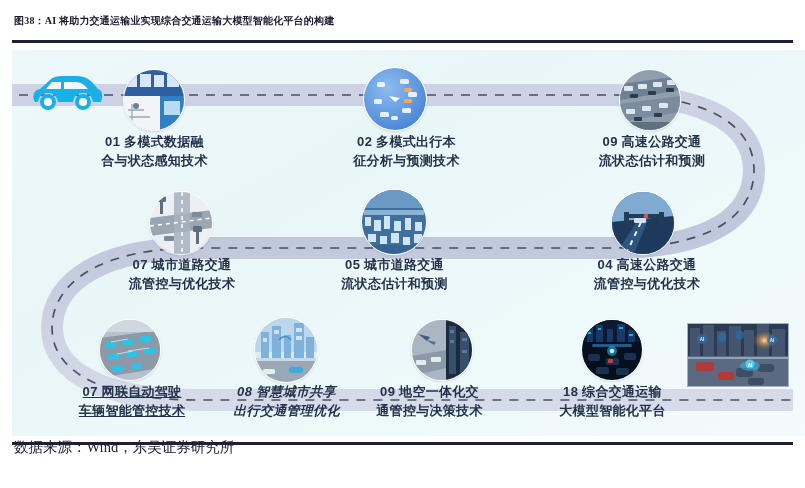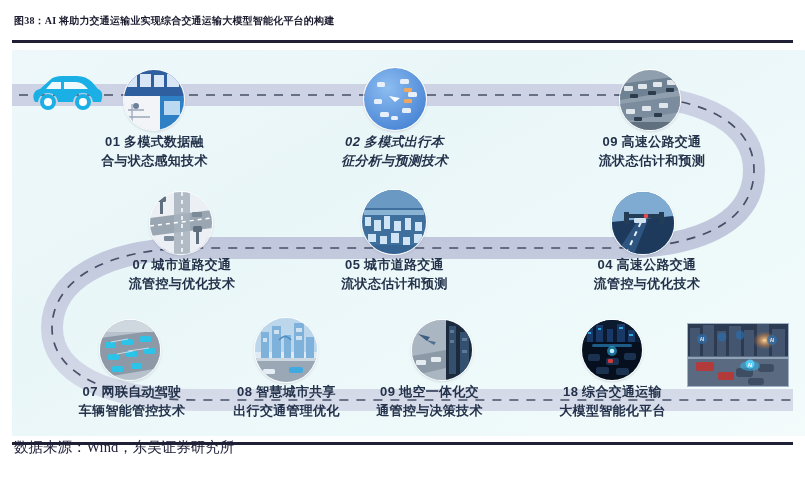--- a/index.html
+++ b/index.html
@@ -199,21 +199,21 @@
         <rect x="16" y="44" width="9" height="5" rx="1.5"></rect>
         <rect x="27" y="48" width="7" height="4" rx="1.5"></rect>
       </g>
       <g fill="#f0a860">
         <rect x="40" y="20" width="8" height="4" rx="1.3"></rect>
         <rect x="40" y="31" width="8" height="4" rx="1.3"></rect>
       </g>
       <path d="M25 28 L36 30 L31 34 Z" fill="#ffffff"></path>
     </svg>
   </div>
-  <div class="caption" style="left:290px; top:82px; width:185px;font-style:italic;">02 多模式出行本
+  <div class="caption" style="left:302px; top:82px; width:185px;">02 多模式出行本
 征分析与预测技术</div>
 
   <div class="node" style="left:608px; top:20px; width:60px; height:60px;">
     <svg class="art" viewBox="0 0 60 60" xmlns="http://www.w3.org/2000/svg">
       <rect width="60" height="60" fill="#8f9fae"></rect>
       <path d="M0 14 L60 6 L60 20 L0 30 Z" fill="#6f8294"></path>
       <path d="M0 34 L60 26 L60 42 L0 52 Z" fill="#7a8c9e"></path>
       <g fill="#dfe6ec">
         <rect x="4" y="16" width="9" height="5" rx="1"></rect>
           <rect x="18" y="14" width="9" height="5" rx="1"></rect>
@@ -324,21 +324,21 @@
           <rect x="44" y="28" width="11" height="6" rx="1.5"></rect>
         <rect x="12" y="46" width="11" height="6" rx="1.5"></rect>
           <rect x="31" y="43" width="11" height="6" rx="1.5"></rect>
       </g>
       <g stroke="#d8e9f2" stroke-width="1" opacity="0.8">
         <path d="M11 22 L28 19 M28 31 L49 28 M17 34 L33 31"></path>
       </g>
       <rect x="0" y="0" width="60" height="12" fill="#cfd7df"></rect>
     </svg>
   </div>
-  <div class="caption" style="left:25px; top:332px; width:190px;">07 网联自动驾驶
+  <div class="caption" style="left:25px; top:332px; width:190px;text-decoration:underline;">07 网联自动驾驶
 车辆智能管控技术</div>
 
   <div class="node" style="left:243px; top:268px; width:62px; height:64px;">
     <svg class="art" viewBox="0 0 62 64" xmlns="http://www.w3.org/2000/svg">
       <rect width="62" height="64" fill="#dfeaf4"></rect>
       <rect x="0" y="0" width="62" height="34" fill="#bcd6ec"></rect>
       <g fill="#7fb2da">
         <rect x="6" y="14" width="8" height="26"></rect>
           <rect x="17" y="8" width="9" height="32"></rect>
         <rect x="29" y="17" width="7" height="23"></rect>
@@ -355,21 +355,21 @@
       <rect x="0" y="40" width="62" height="3" fill="#cdd8e2"></rect>
       <g fill="#3fa9e0">
           <rect x="34" y="49" width="14" height="6" rx="2"></rect>
         </g>
       <g fill="#e6eef5">
           <rect x="8" y="51" width="12" height="5" rx="1.6"></rect>
         </g>
       <path d="M24 22 q6 -7 12 0" stroke="#4f8fc2" stroke-width="1.6" fill="none"></path>
     </svg>
   </div>
-  <div class="caption" style="left:182px; top:332px; width:185px;">08 智慧城市共享
+  <div class="caption" style="left:182px; top:332px; width:185px;font-style:italic;">08 智慧城市共享
 出行交通管理优化</div>
 
   <div class="node" style="left:400px; top:270px; width:60px; height:60px;">
     <svg class="art" viewBox="0 0 60 60" xmlns="http://www.w3.org/2000/svg">
       <rect width="60" height="60" fill="#c3ccd5"></rect>
       <rect x="34" y="0" width="26" height="60" fill="#1b2a3c"></rect>
       <g fill="#33506f">
         <rect x="37" y="6" width="7" height="48"></rect>
           <rect x="48" y="12" width="9" height="42"></rect>
       </g>

